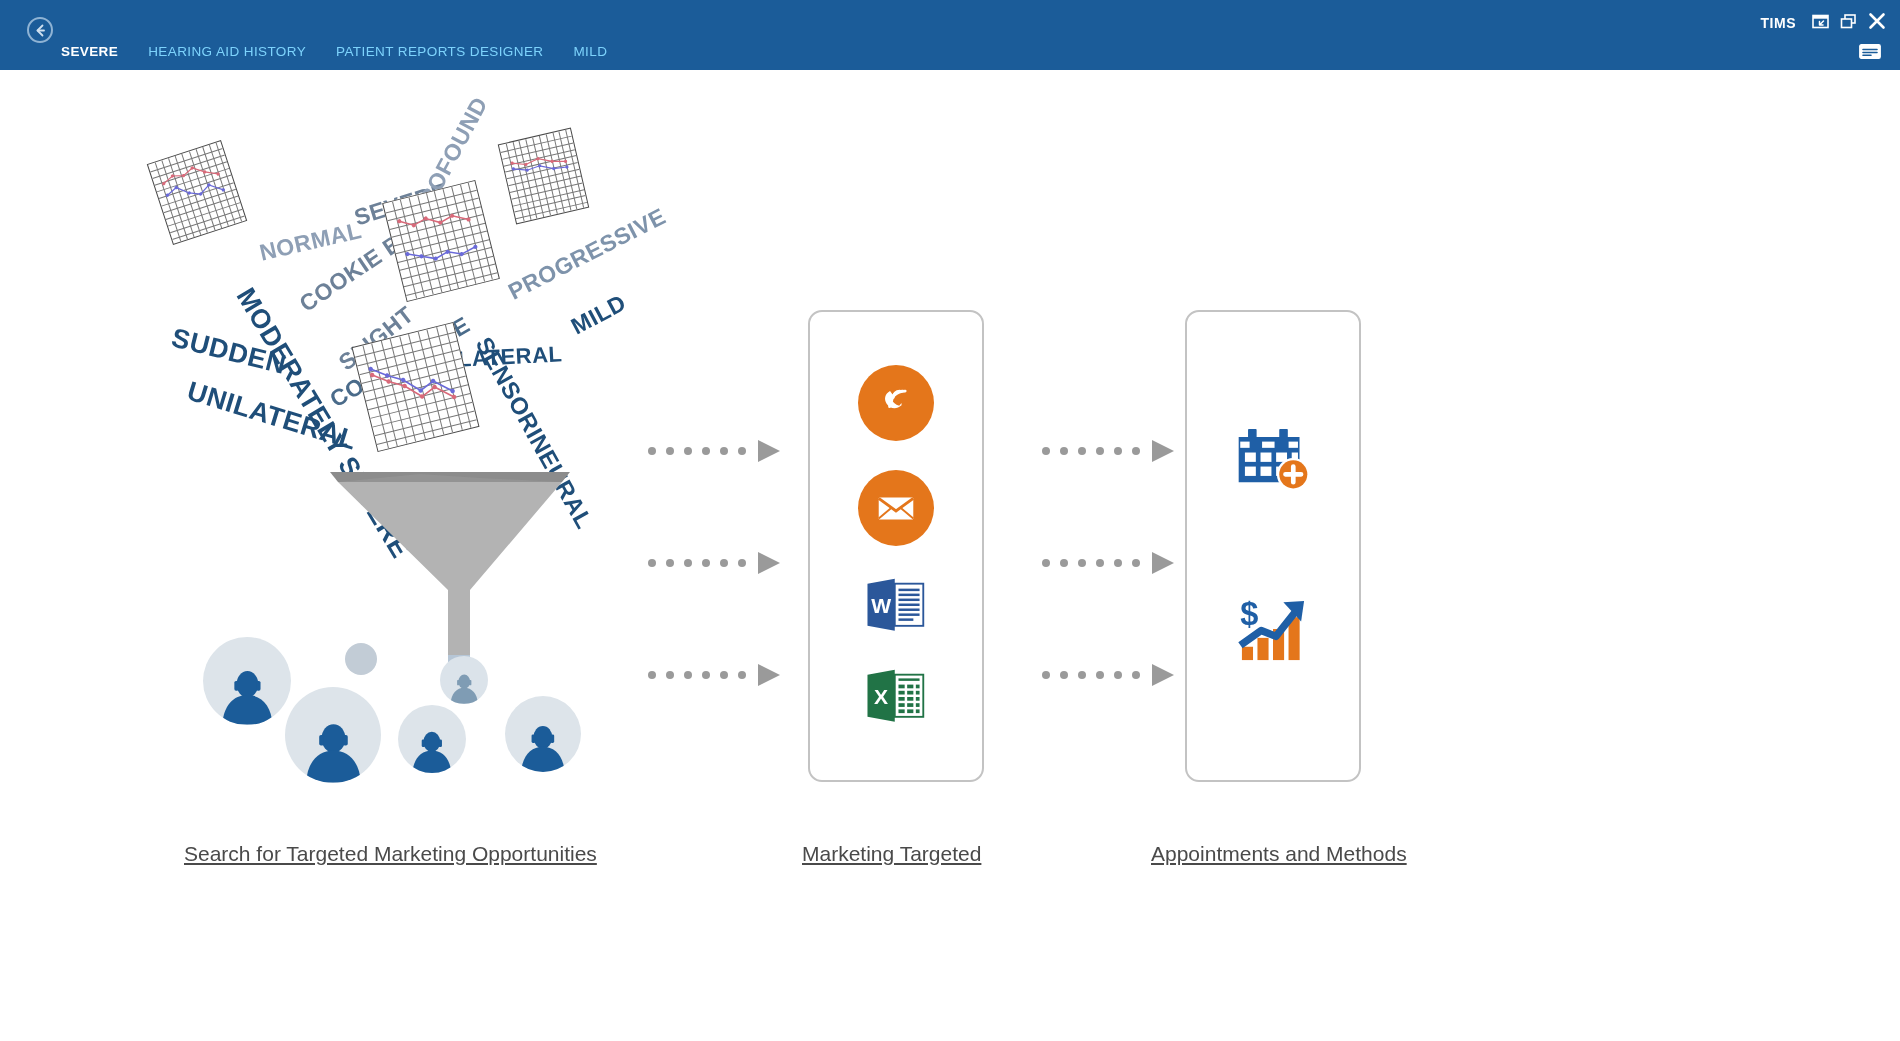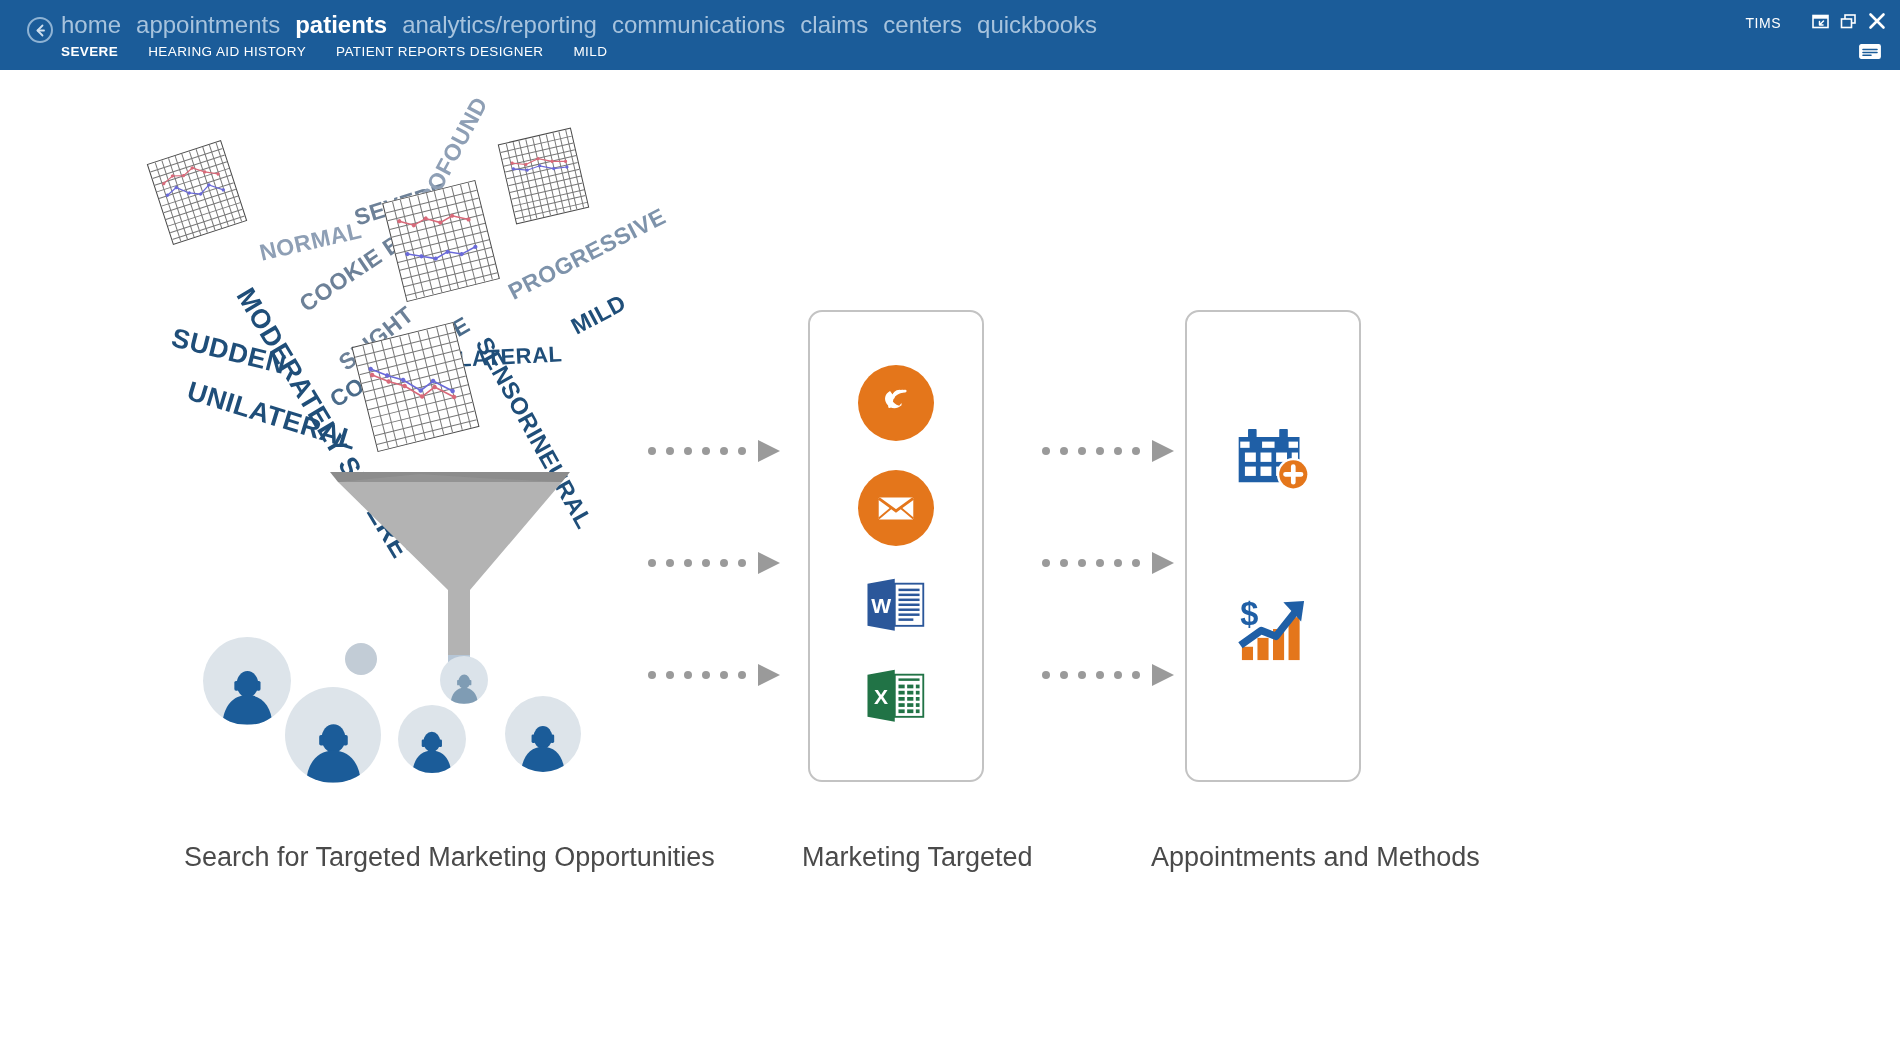--- a/index.html
+++ b/index.html
@@ -59,42 +59,42 @@
     position: absolute;
     left: 61px; top: 45px;
     display: flex;
     align-items: baseline;
     gap: 30px;
     white-space: nowrap;
   }
   .secondary-nav-item {
     font-size: 13.5px;
     letter-spacing: 0.4px;
-    color: #ffffff;
+    color: #7dd3fc;
     cursor: pointer;
     line-height: 1;
   }
   .secondary-nav-item.active {
     color: #ffffff;
     font-weight: 700;
   }
 
   #window-controls {
     position: absolute;
     right: 14px; top: 12px;
     display: flex;
     align-items: center;
     gap: 11px;
   }
   #app-brand {
     font-size: 14px;
-    font-weight: 400;
+    font-weight: 700;
     color: #ffffff;
     letter-spacing: 0.5px;
-    margin-right: 20px;
+    margin-right: 5px;
   }
   .win-btn { cursor: pointer; display:block; }
   #keyboard-button {
     position: absolute;
     right: 19px; top: 44px;
     cursor: pointer;
   }
 
   
   #diagram {
@@ -183,24 +183,25 @@
     box-sizing: border-box;
     display: flex;
     flex-direction: column;
     align-items: center;
   }
   .panel-icon { display: flex; align-items:center; justify-content:center; }
 
   
   .caption {
     position: absolute;
-    font-size: 27px;
+    font-size: 21px;
     color: #4a4a4a;
     white-space: nowrap;
     font-weight: 400;
+    text-decoration: underline;
   }
 
   
   .orange-circle {
     width: 76px; height: 76px;
     border-radius: 50%;
     background: #e4761b;
     display: flex; align-items: center; justify-content: center;
   }
 </style>
@@ -211,30 +212,20 @@
 
   <div id="back-button">
     <span>
       <svg width="15" height="15" viewBox="0 0 15 15">
         <path d="M9.5 2.5 L4.5 7.5 L9.5 12.5" fill="none" stroke="#cfe0ef" stroke-width="1.8" stroke-linecap="round" stroke-linejoin="round"></path>
         <path d="M4.6 7.5 L11 7.5" stroke="#cfe0ef" stroke-width="1.8" stroke-linecap="round"></path>
       </svg>
     </span>
   </div>
 
-  <nav id="primary-nav">
-      <span class="primary-nav-item">home</span>
-      <span class="primary-nav-item">appointments</span>
-      <span class="primary-nav-item active">patients</span>
-      <span class="primary-nav-item">analytics/reporting</span>
-      <span class="primary-nav-item">communications</span>
-      <span class="primary-nav-item">claims</span>
-      <span class="primary-nav-item">centers</span>
-      <span class="primary-nav-item">quickbooks</span>
-    </nav>
   <nav id="secondary-nav">
       <span class="secondary-nav-item active">SEVERE</span>
       <span class="secondary-nav-item">HEARING AID HISTORY</span>
       <span class="secondary-nav-item">PATIENT REPORTS DESIGNER</span>
       <span class="secondary-nav-item">MILD</span>
     </nav>
 
   <div id="window-controls">
     <span id="app-brand">TIMS</span>
 

